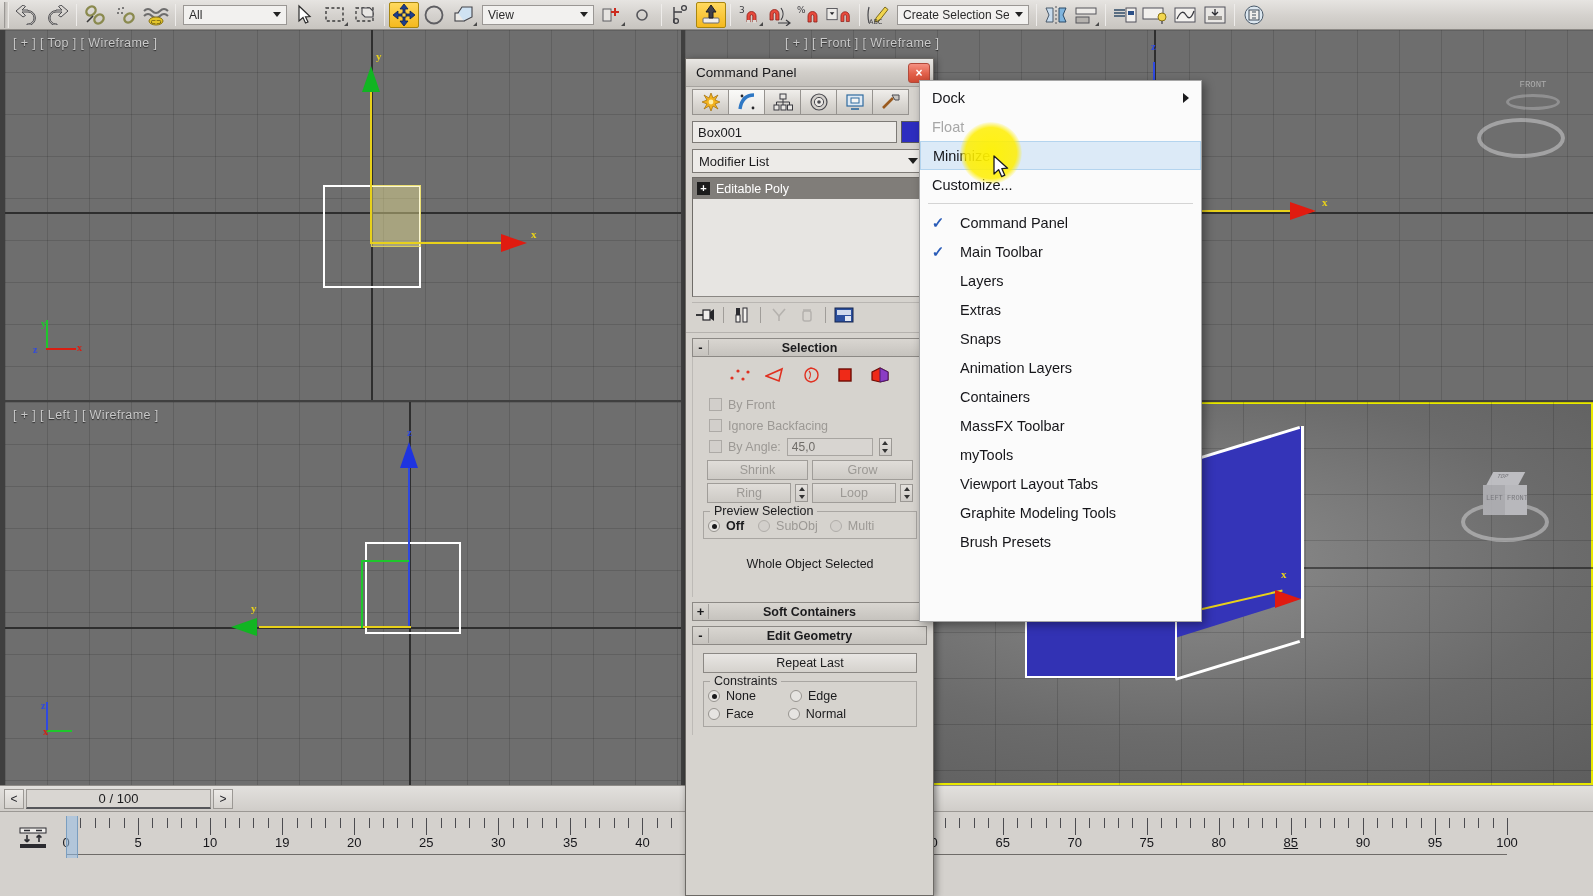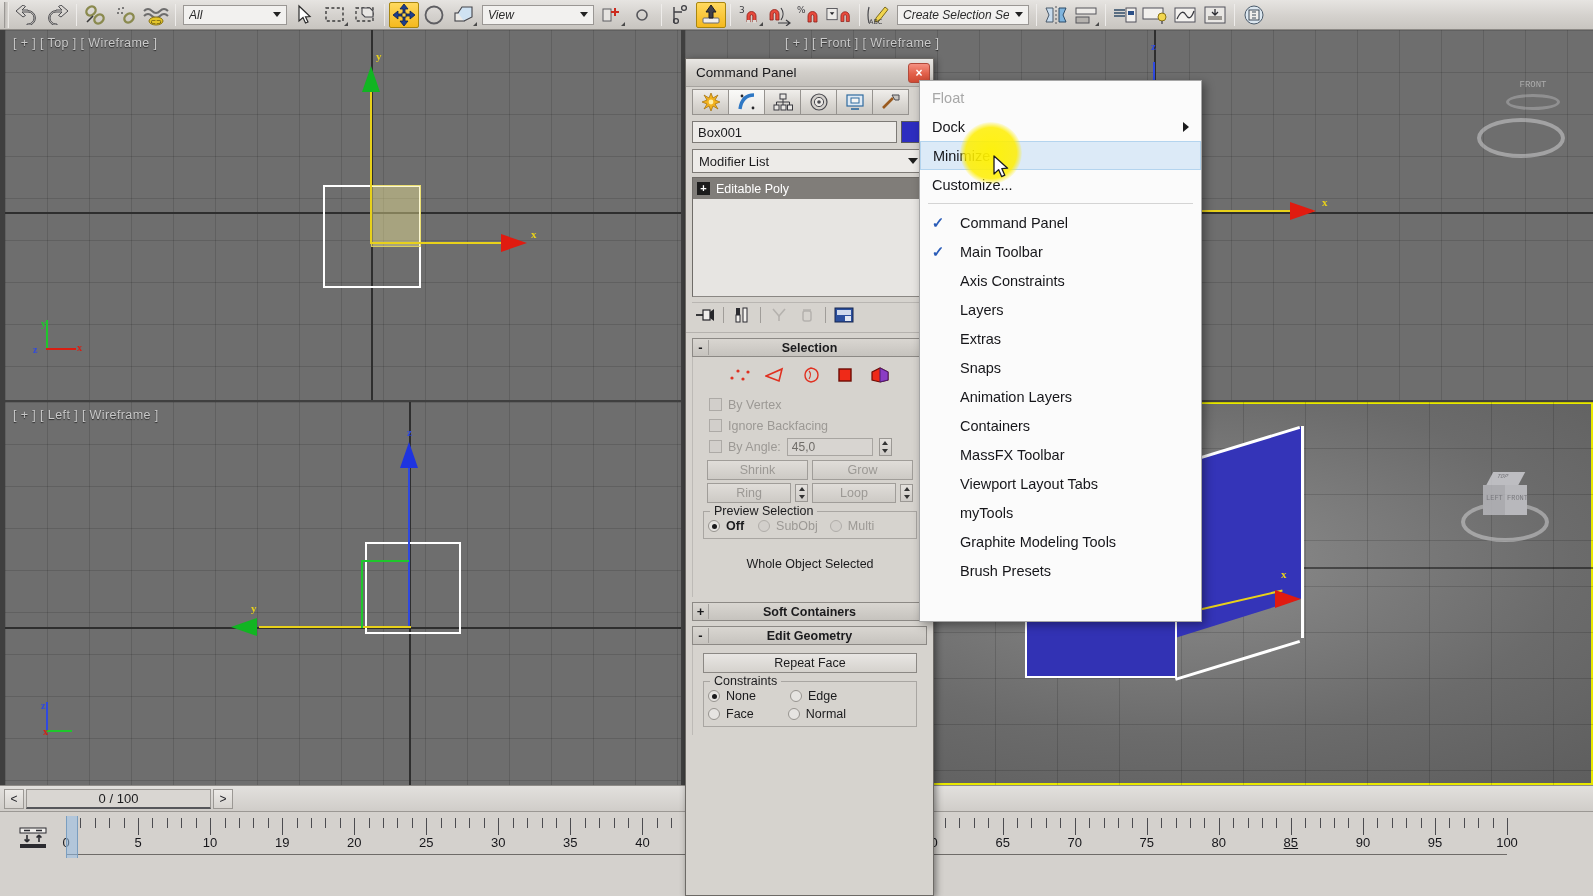--- a/index.html
+++ b/index.html
@@ -29,21 +29,21 @@
   .tb-btn.on {
     background: linear-gradient(180deg,#ffd95e,#f5b91e);
     border: 1px solid #a8860f; border-radius: 2px;
   }
   .tb-sep { width: 1px; height: 22px; background: #9b9894; border-right: 1px solid #eeecea; margin: 0 4px; }
   .tb-combo {
     height: 20px; background: #f2f1ef; border: 1px solid #9a9794;
     display: flex; align-items: center; padding: 0 2px 0 5px; color: #2b2b2b;
     font-size: 12px; margin: 0 3px; position: relative;
   }
-  .tb-combo .cap { flex: 1; overflow: hidden; white-space: nowrap; font-style: italic; }
+  .tb-combo .cap { flex: 1; overflow: hidden; white-space: nowrap; }
   .tb-combo .arw {
     width: 0; height: 0; border-left: 4px solid transparent; border-right: 4px solid transparent;
     border-top: 5px solid #222; margin-left: 6px; margin-right: 3px;
   }
   .tb-corner { position: absolute; right: 1px; bottom: 1px; width:0;height:0;
     border-left:4px solid transparent; border-bottom:4px solid #4a4a4a; }
 
   
   .vp-area { position: absolute; left: 0; top: 30px; width: 1593px; height: 755px; background:#3f3f3f; }
   .vp { position: absolute; overflow: hidden; }
@@ -773,21 +773,21 @@
           <span>
             <svg width="22" height="16" viewBox="0 0 22 16">
               <path d="M3 5 L11 1 L19 5 L19 13 L11 15 L3 13 Z" fill="#ef2a18" stroke="#6e0c04" stroke-width="1.2"></path>
               <path d="M11 1 L19 5 L19 13 L11 15 Z" fill="#8b3cc4" stroke="#4a1a6e" stroke-width="1"></path>
               </svg>
           </span>
         </div>
 
         <div class="chkrow">
           <span class="chkbox dis"></span>
-          <span class="lbl-dis">By Vertex</span>
+          <span class="lbl-dis">By Front</span>
         </div>
         <div class="chkrow">
           <span class="chkbox dis"></span>
           <span class="lbl-dis">Ignore Backfacing</span>
         </div>
         <div class="chkrow">
           <span class="chkbox dis"></span>
           <span class="lbl-dis">By Angle:</span>
           <span class="spin-field">45,0</span>
           <span class="spinner">
@@ -834,21 +834,21 @@
         <span class="pm">+</span>
         <span class="tt">Soft Containers</span>
       </div>
 
       <div class="rollout-h">
         <span class="pm">-</span>
         <span class="tt">Edit Geometry</span>
       </div>
       <div class="rollout-b">
         <div class="btn2" style="padding:4px 6px 0">
-          <span class="mbtn en">Repeat Face</span>
+          <span class="mbtn en">Repeat Last</span>
         </div>
         <div class="groupbox">
           <span class="gtitle">Constraints</span>
           <div class="radios">
             <span class="radio">
                 <i class="dot"></i>
               </span>
             <span class="lbl">None</span>
             <span class="radio" style="margin-left:28px"></span>
             <span class="lbl">Edge</span>
@@ -859,68 +859,65 @@
             <span class="radio" style="margin-left:28px"></span>
             <span class="lbl">Normal</span>
           </div>
         </div>
       </div>
     </div>
   </div>
 
   <div class="ctxmenu">
     <div id="ctx-list">
-        <div class="ctx-item dis">
-          <span>Float</span>
-        </div>
         <div class="ctx-item">
           <span>Dock</span>
           <span class="ctx-arrow"></span>
+        </div>
+        <div class="ctx-item dis">
+          <span>Float</span>
         </div>
         <div class="ctx-item sel">
           <span>Minimize</span>
         </div>
         <div class="ctx-item">
           <span>Customize...</span>
         </div>
         <div class="ctx-sep"></div>
         <div class="ctx-item chk">
           <span class="ctx-check">✓</span>
           <span>Command Panel</span>
         </div>
         <div class="ctx-item chk">
           <span class="ctx-check">✓</span>
           <span>Main Toolbar</span>
         </div>
         <div class="ctx-item ind">
-          <span>Axis Constraints</span>
-        </div>
-        <div class="ctx-item ind">
           <span>Layers</span>
         </div>
         <div class="ctx-item ind">
           <span>Extras</span>
         </div>
         <div class="ctx-item ind">
           <span>Snaps</span>
         </div>
         <div class="ctx-item ind">
           <span>Animation Layers</span>
         </div>
         <div class="ctx-item ind">
           <span>Containers</span>
         </div>
         <div class="ctx-item ind">
           <span>MassFX Toolbar</span>
         </div>
         <div class="ctx-item ind">
+          <span>myTools</span>
+        </div>
+        <div class="ctx-item ind">
           <span>Viewport Layout Tabs</span>
-        </div>
-        <div class="ctx-item ind">
-          <span>myTools</span>
         </div>
         <div class="ctx-item ind">
           <span>Graphite Modeling Tools</span>
         </div>
         <div class="ctx-item ind">
           <span>Brush Presets</span>
         </div>
       </div>
   </div>
 

